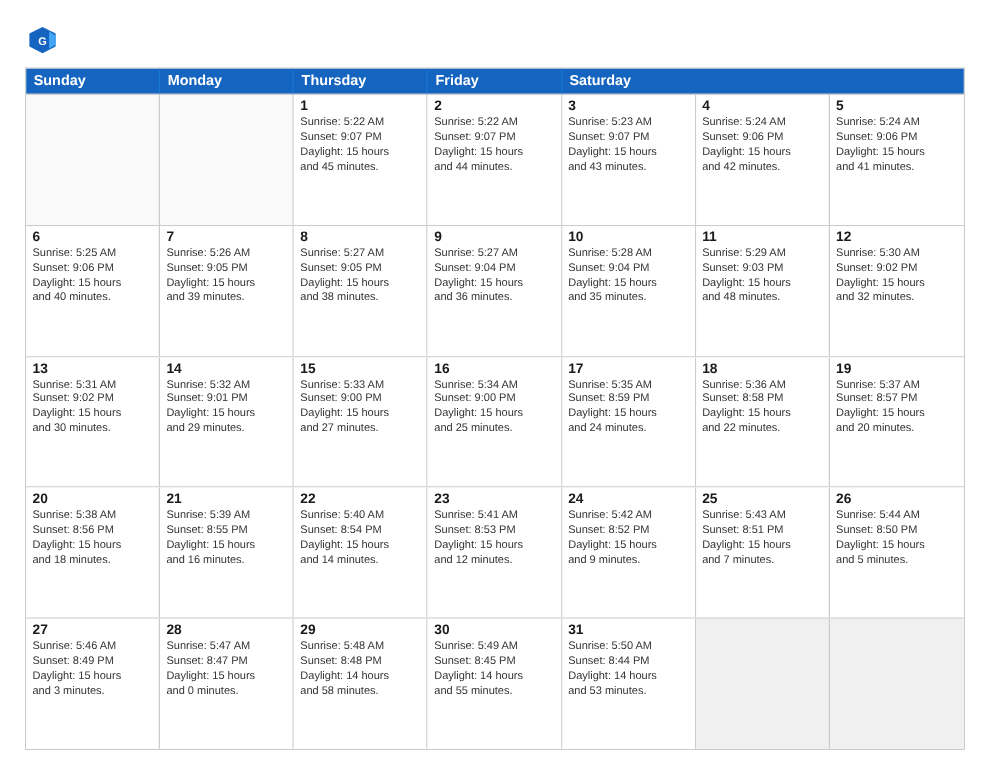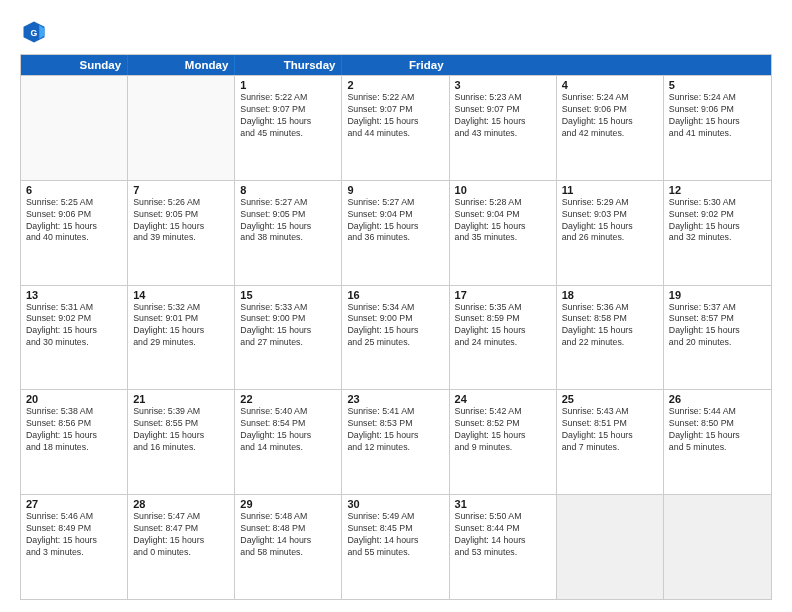--- a/index.html
+++ b/index.html
@@ -62,21 +62,21 @@
     .cal-header {
       display: grid;
       grid-template-columns: repeat(7, 1fr);
       background: #1565c0;
     }
     .cal-header-cell {
       color: #fff;
       font-size: 11.5px;
       font-weight: bold;
       padding: 4px 6px;
-      text-align: right;
+      text-align: left;
       border-right: 1px solid #1976d2;
     }
     .cal-header-cell:last-child { border-right: none; }
     .cal-body {
       display: flex;
       flex-direction: column;
       flex: 1;
     }
     .cal-row {
       display: grid;
@@ -131,20 +131,21 @@
       <div class="location"></div>
     </div>
   </div>
 
   <div class="calendar">
     <div class="cal-header">
     <div class="cal-header-cell">Sunday</div>
         <div class="cal-header-cell">Monday</div>
         <div class="cal-header-cell">Thursday</div>
         <div class="cal-header-cell">Friday</div>
+        <div class="cal-header-cell">Saturday</div>
       </div>
     <div class="cal-body">
     <div class="cal-row">
           <div class="cal-cell empty"></div>
           <div class="cal-cell empty"></div>
           <div class="cal-cell">
             <span class="day-num">1</span>
             <span class="cell-line">Sunrise: 5:22 AM</span>
             <span class="cell-line">Sunset: 9:07 PM</span>
             <span class="cell-line">Daylight: 15 hours</span>
@@ -213,21 +214,21 @@
             <span class="cell-line">Sunrise: 5:28 AM</span>
             <span class="cell-line">Sunset: 9:04 PM</span>
             <span class="cell-line">Daylight: 15 hours</span>
             <span class="cell-line">and 35 minutes.</span>
           </div>
           <div class="cal-cell">
             <span class="day-num">11</span>
             <span class="cell-line">Sunrise: 5:29 AM</span>
             <span class="cell-line">Sunset: 9:03 PM</span>
             <span class="cell-line">Daylight: 15 hours</span>
-            <span class="cell-line">and 26 minutes.</span>
+            <span class="cell-line">and 48 minutes.</span>
           </div>
           <div class="cal-cell">
             <span class="day-num">12</span>
             <span class="cell-line">Sunrise: 5:30 AM</span>
             <span class="cell-line">Sunset: 9:02 PM</span>
             <span class="cell-line">Daylight: 15 hours</span>
             <span class="cell-line">and 32 minutes.</span>
           </div>
         </div>
         <div class="cal-row">

